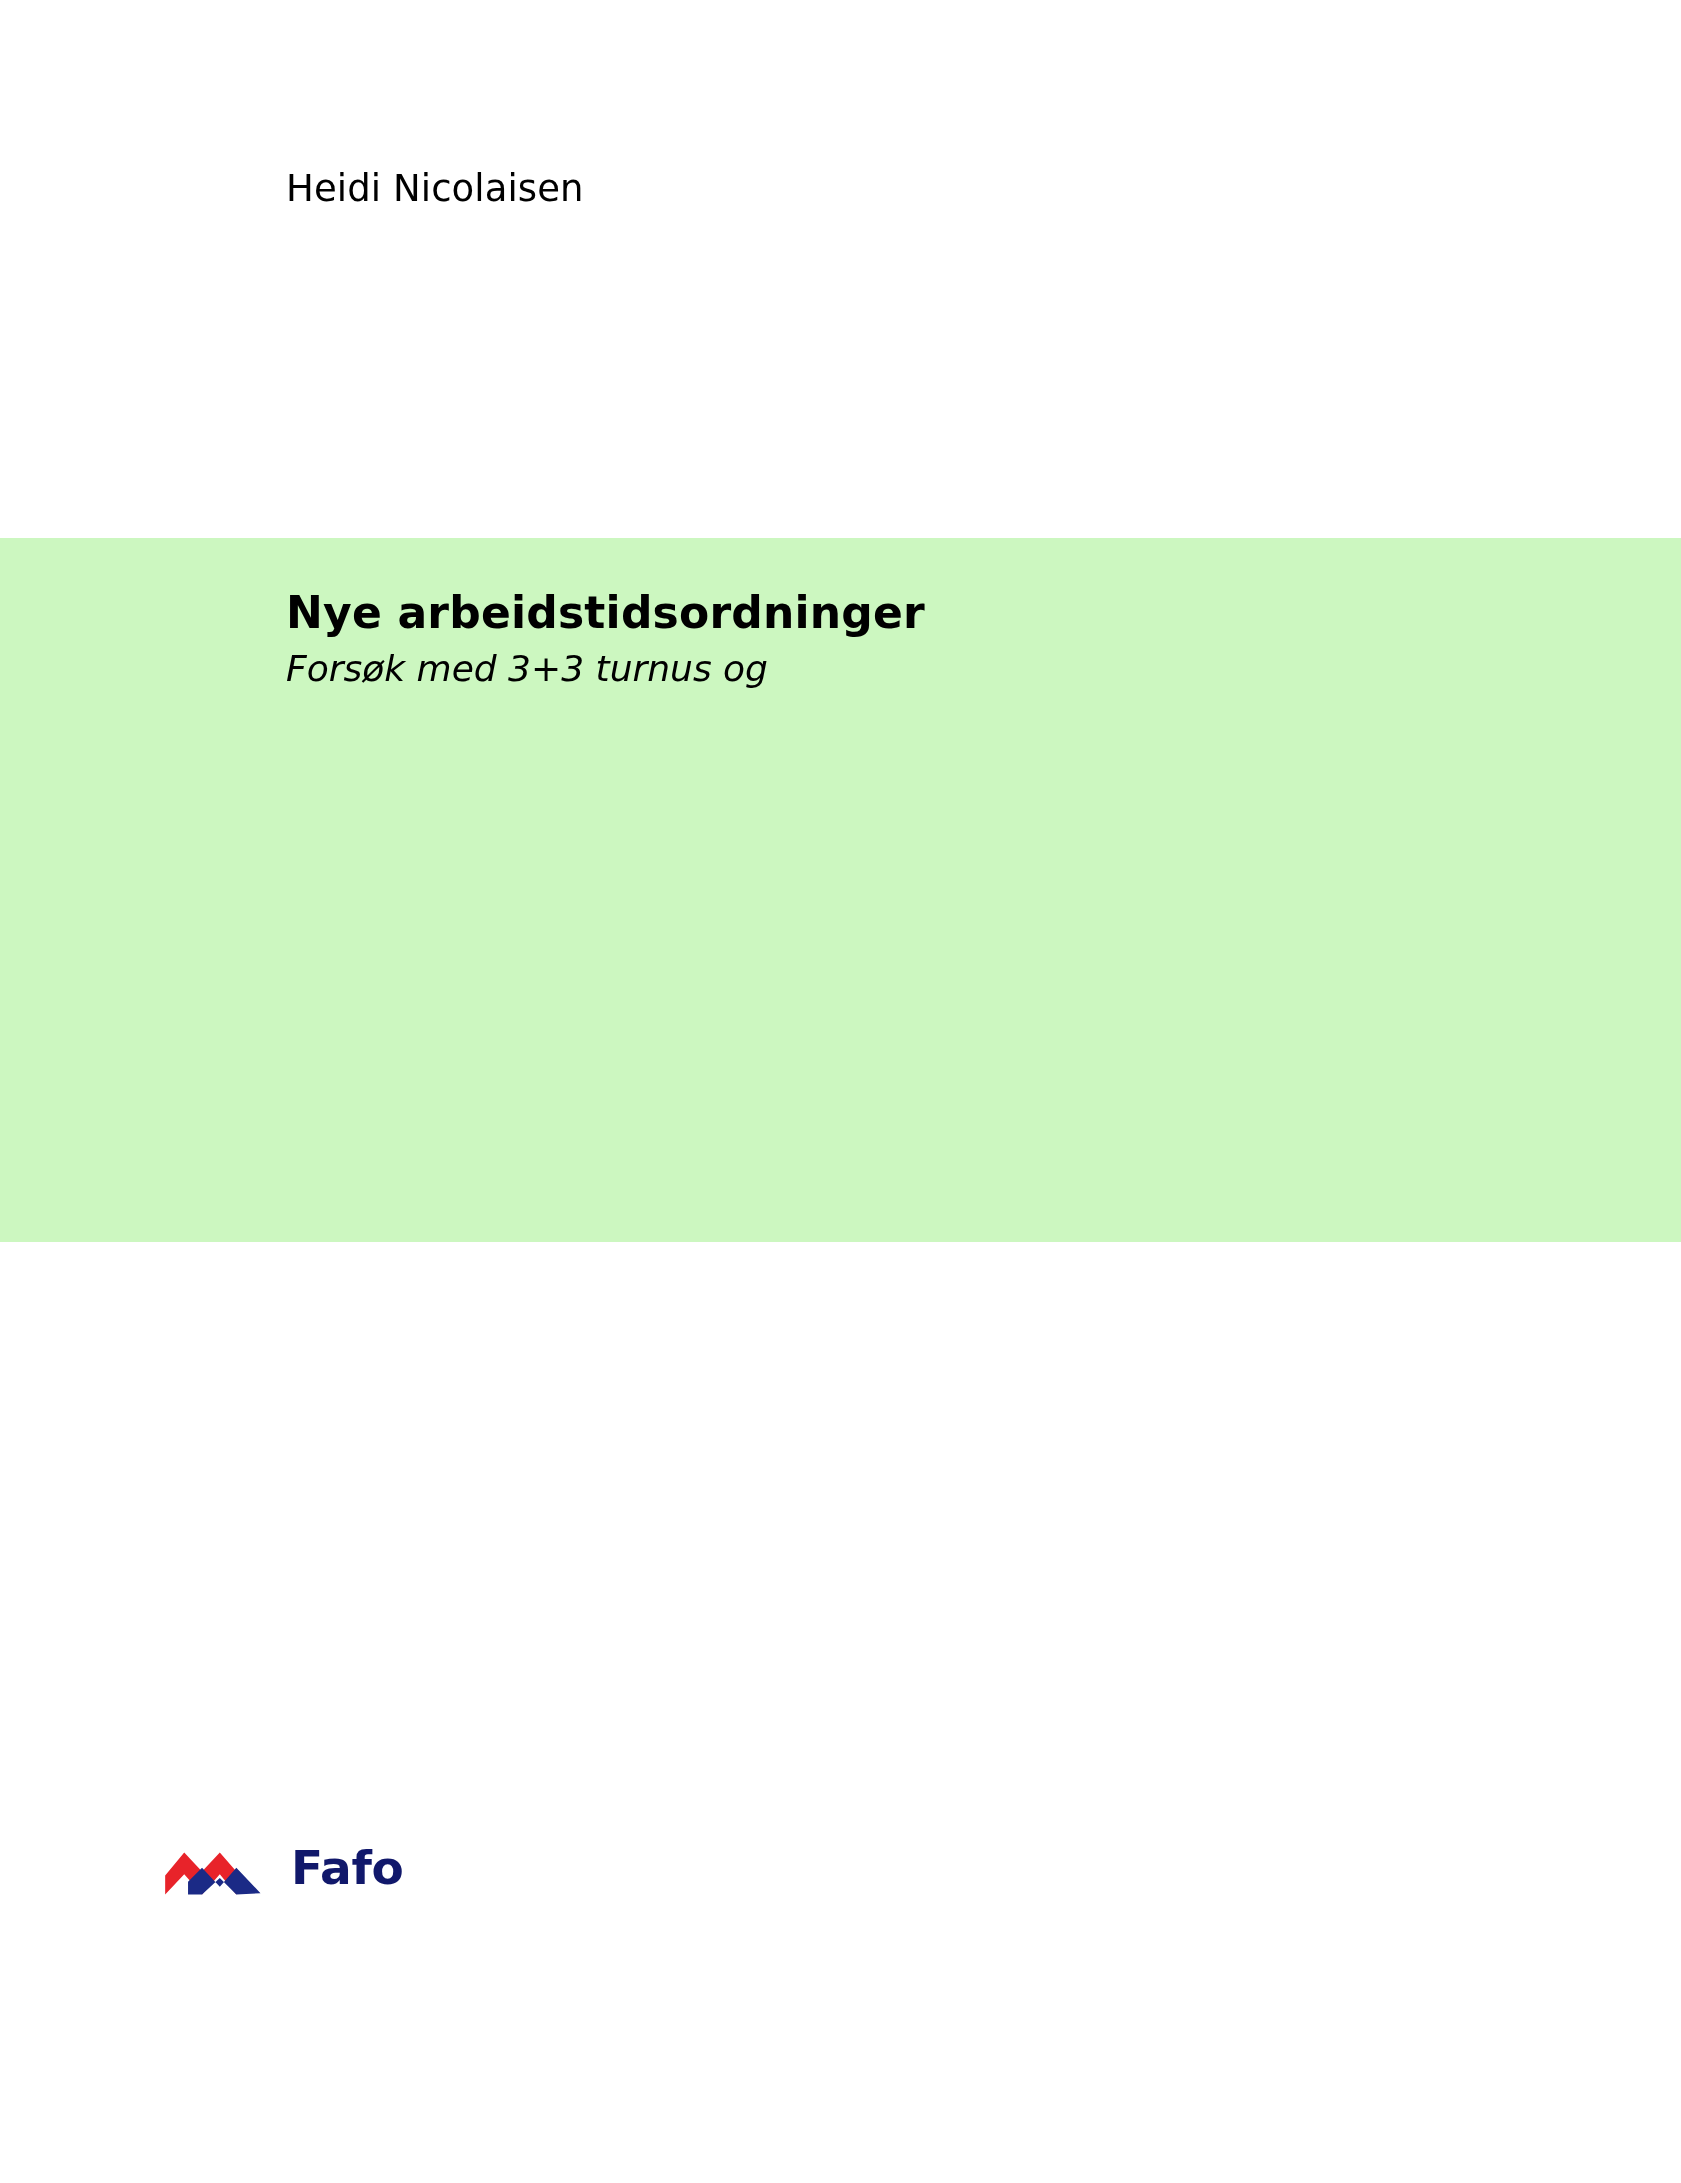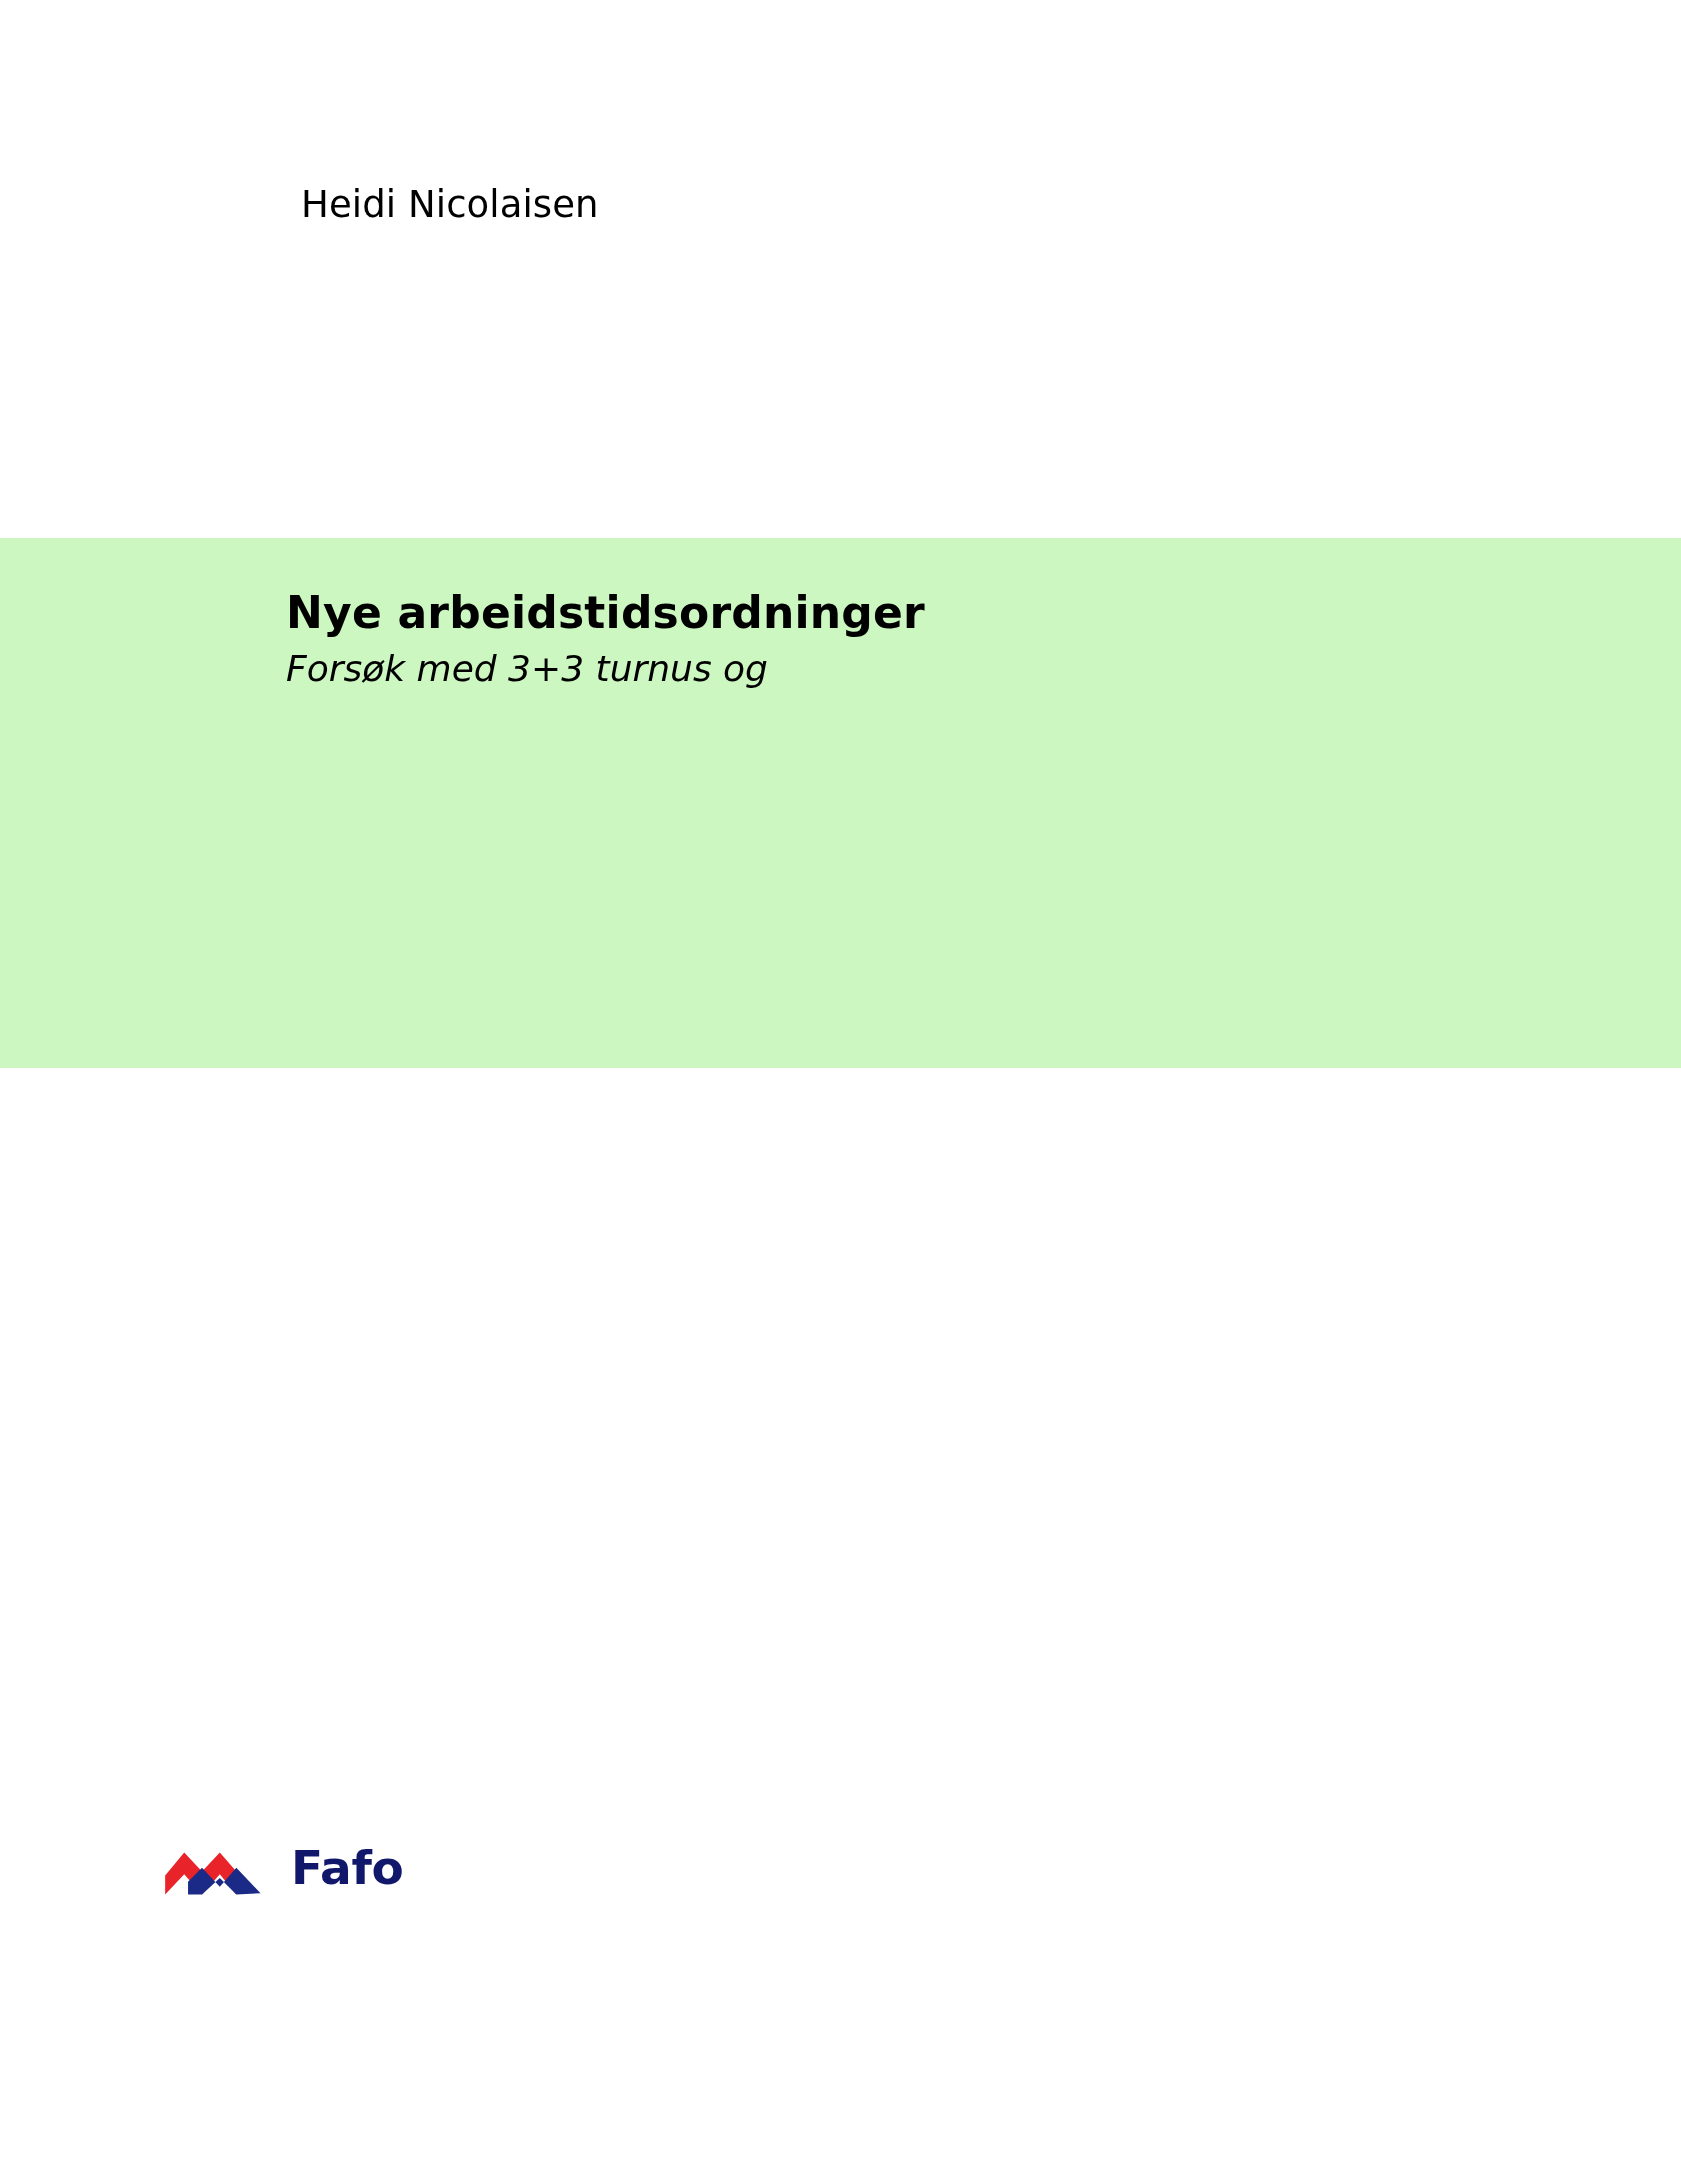--- a/index.html
+++ b/index.html
@@ -13,40 +13,39 @@
     position: relative;
     font-family: "DejaVu Sans", sans-serif;
     color: #000000;
     overflow: hidden;
   }
 
   
   .authors {
     position: absolute;
     left: 286px;
-    top: 180px;
+    top: 164px;
     width: 1024px;
-    margin-left: 15px;
   }
   .author-line {
     font-family: "DejaVu Sans", sans-serif;
     font-size: 37px;
     line-height: 49px;
     font-weight: 400;
     letter-spacing: 0.1px;
     color: #000000;
   }
 
   
   .title-band {
     position: absolute;
     left: 0;
     top: 538px;
     width: 1682px;
-    height: 530px;
+    height: 704px;
     background: #ccf7c0;
   }
   .title-block {
     position: absolute;
     left: 286px;
     top: 47px;
     width: 1216px;
   }
   .doc-title {
     font-size: 44px;

